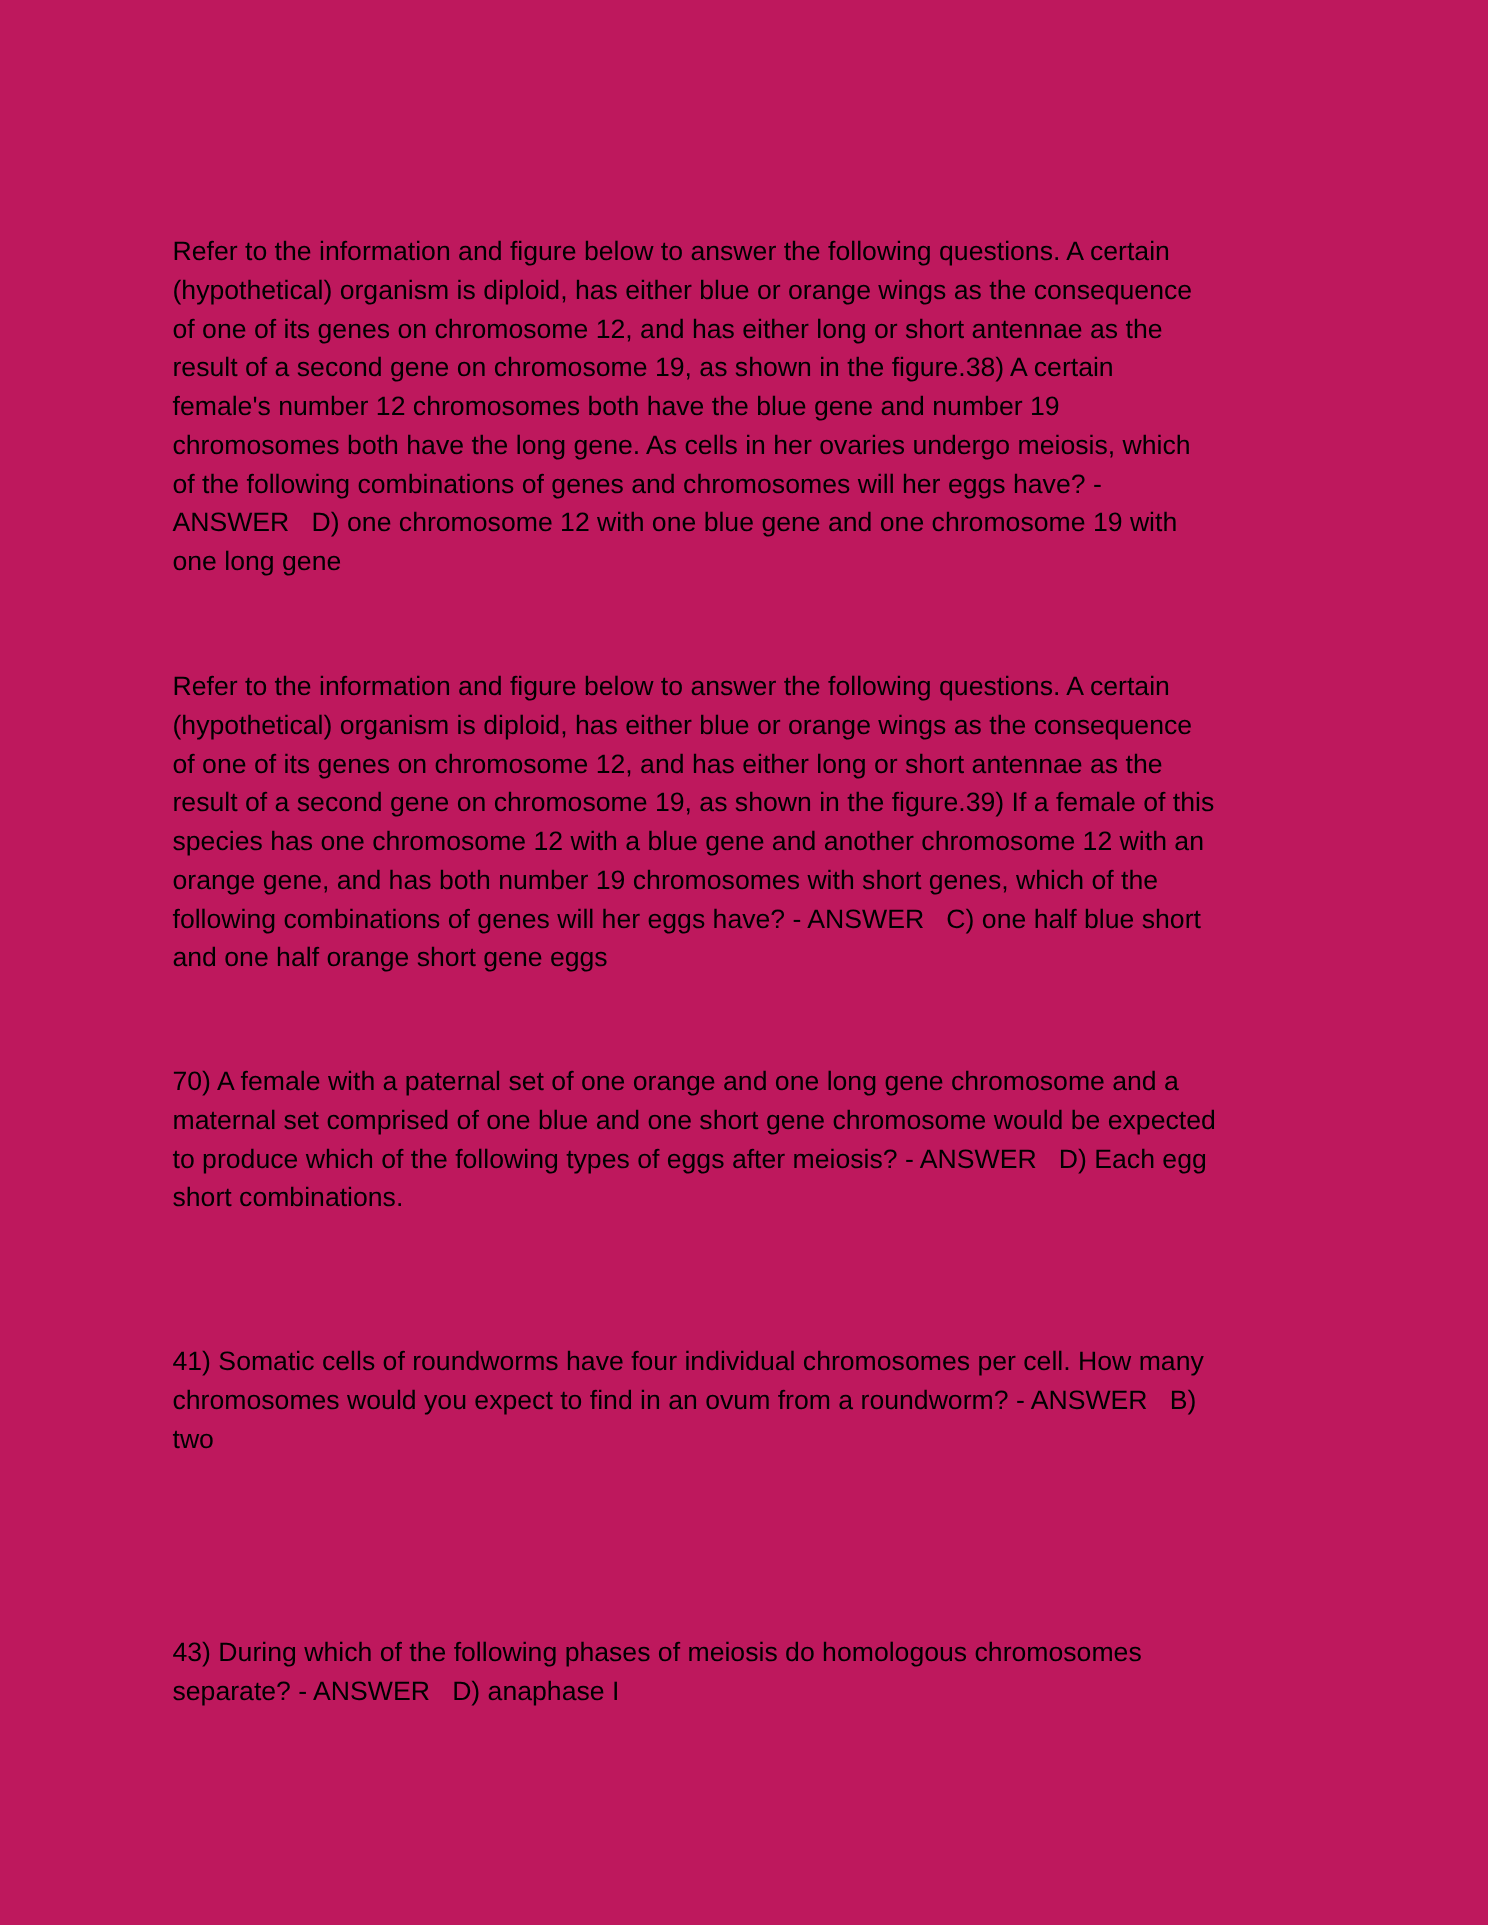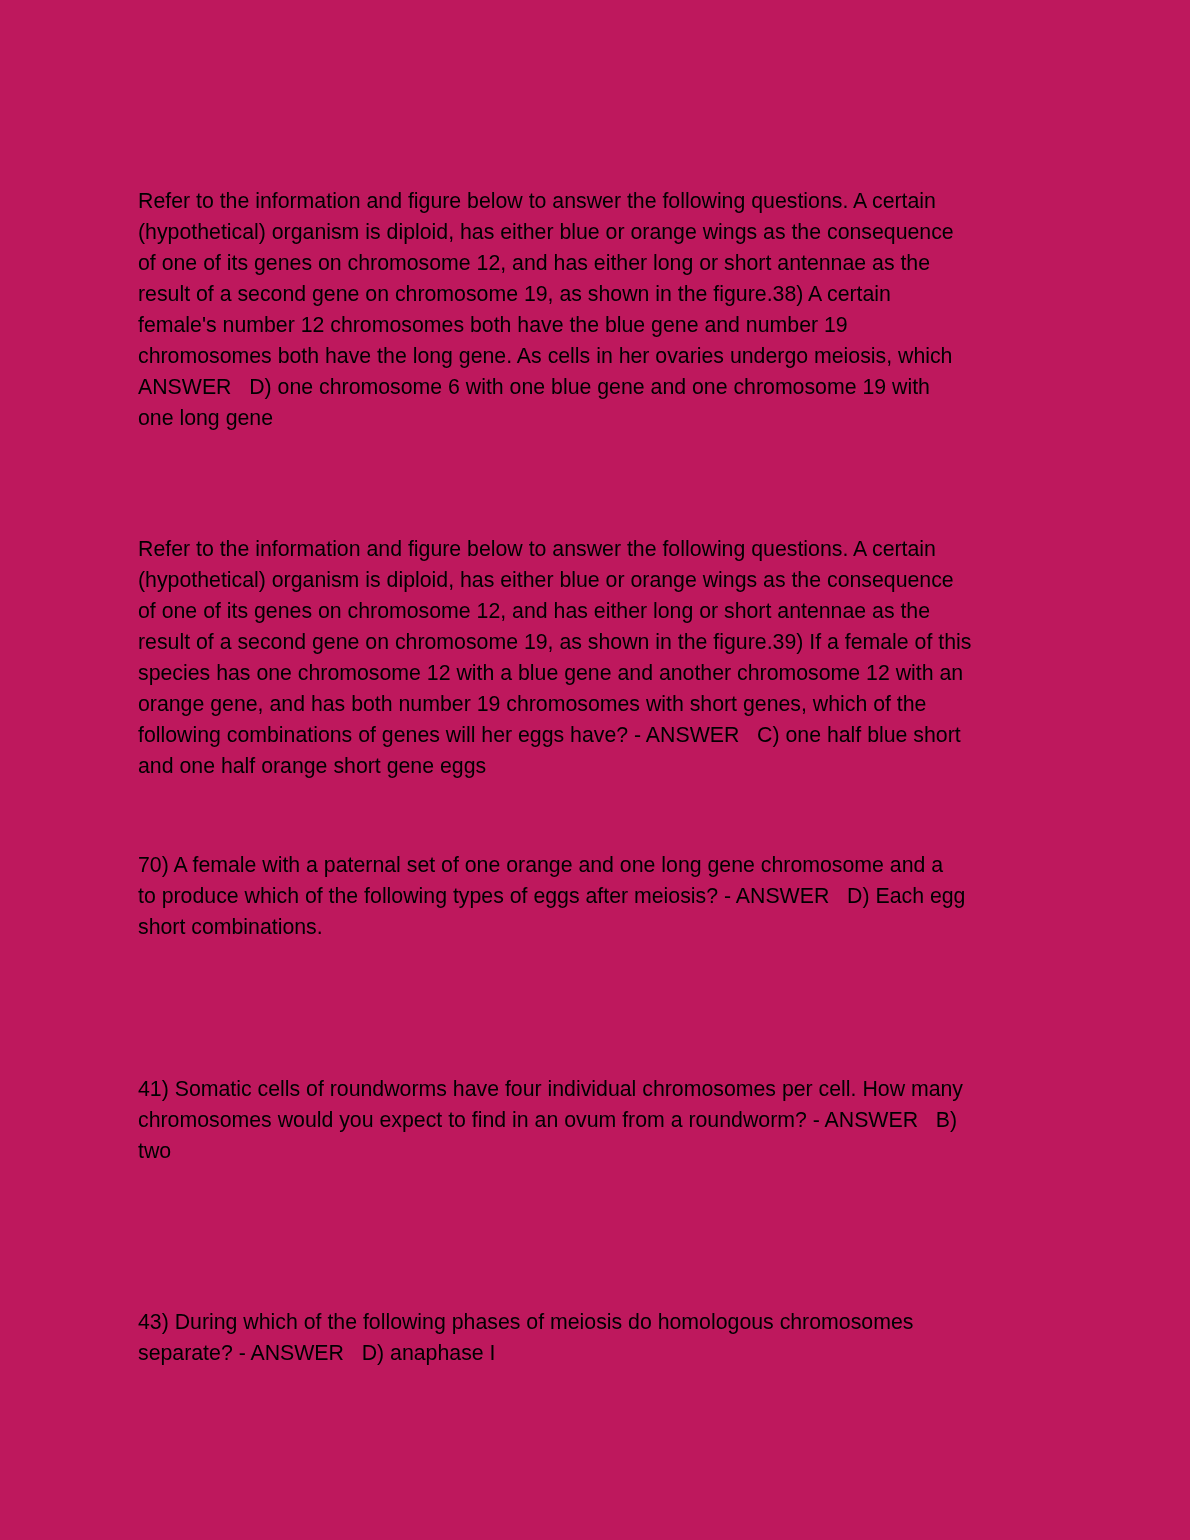--- a/index.html
+++ b/index.html
@@ -42,37 +42,39 @@
 
 <div class="page">
 
   <div class="qa-block" style="top:186px;">
     <span class="line">Refer to the information and figure below to answer the following questions. A certain</span>
     <span class="line">(hypothetical) organism is diploid, has either blue or orange wings as the consequence</span>
     <span class="line">of one of its genes on chromosome 12, and has either long or short antennae as the</span>
     <span class="line">result of a second gene on chromosome 19, as shown in the figure.38) A certain</span>
     <span class="line">female's number 12 chromosomes both have the blue gene and number 19</span>
     <span class="line">chromosomes both have the long gene. As cells in her ovaries undergo meiosis, which</span>
-    <span class="line">ANSWER   D) one chromosome 6 with one blue gene and one chromosome 19 with</span>
+    <span class="line">of the following combinations of genes and chromosomes will her eggs have? -</span>
+    <span class="line">ANSWER   D) one chromosome 12 with one blue gene and one chromosome 19 with</span>
     <span class="line">one long gene</span>
   </div>
 
   <div class="qa-block" style="top:534px;">
     <span class="line">Refer to the information and figure below to answer the following questions. A certain</span>
     <span class="line">(hypothetical) organism is diploid, has either blue or orange wings as the consequence</span>
     <span class="line">of one of its genes on chromosome 12, and has either long or short antennae as the</span>
     <span class="line">result of a second gene on chromosome 19, as shown in the figure.39) If a female of this</span>
     <span class="line">species has one chromosome 12 with a blue gene and another chromosome 12 with an</span>
     <span class="line">orange gene, and has both number 19 chromosomes with short genes, which of the</span>
     <span class="line">following combinations of genes will her eggs have? - ANSWER   C) one half blue short</span>
     <span class="line">and one half orange short gene eggs</span>
   </div>
 
   <div class="qa-block" style="top:850px;">
     <span class="line">70) A female with a paternal set of one orange and one long gene chromosome and a</span>
+    <span class="line">maternal set comprised of one blue and one short gene chromosome would be expected</span>
     <span class="line">to produce which of the following types of eggs after meiosis? - ANSWER   D) Each egg</span>
     <span class="line">short combinations.</span>
   </div>
 
   <div class="qa-block" style="top:1074px;">
     <span class="line">41) Somatic cells of roundworms have four individual chromosomes per cell. How many</span>
     <span class="line">chromosomes would you expect to find in an ovum from a roundworm? - ANSWER   B)</span>
     <span class="line">two</span>
   </div>
 

